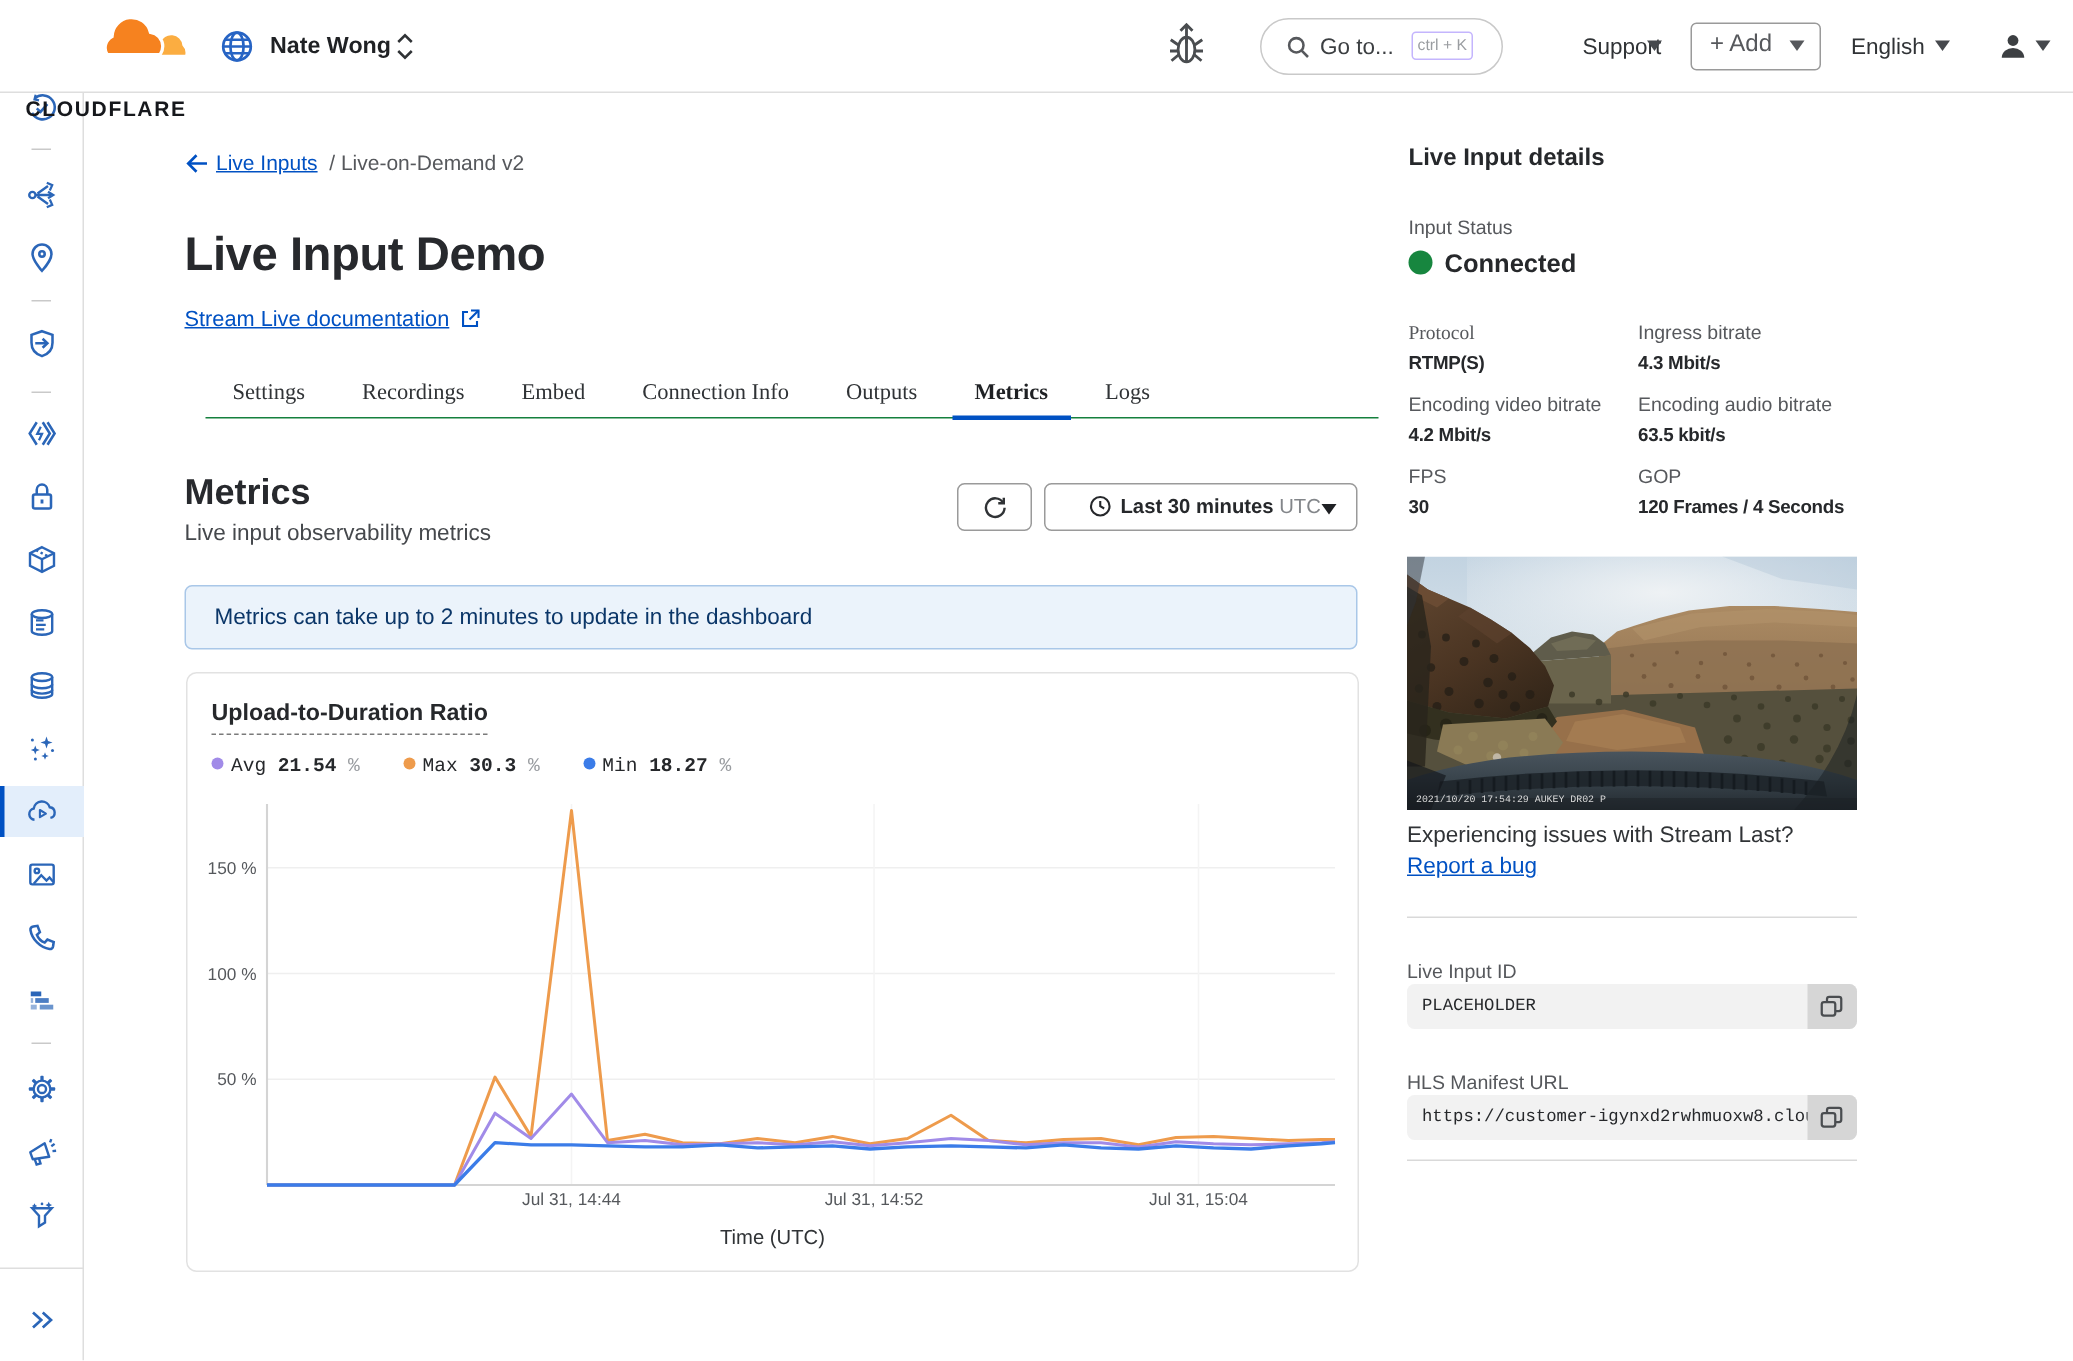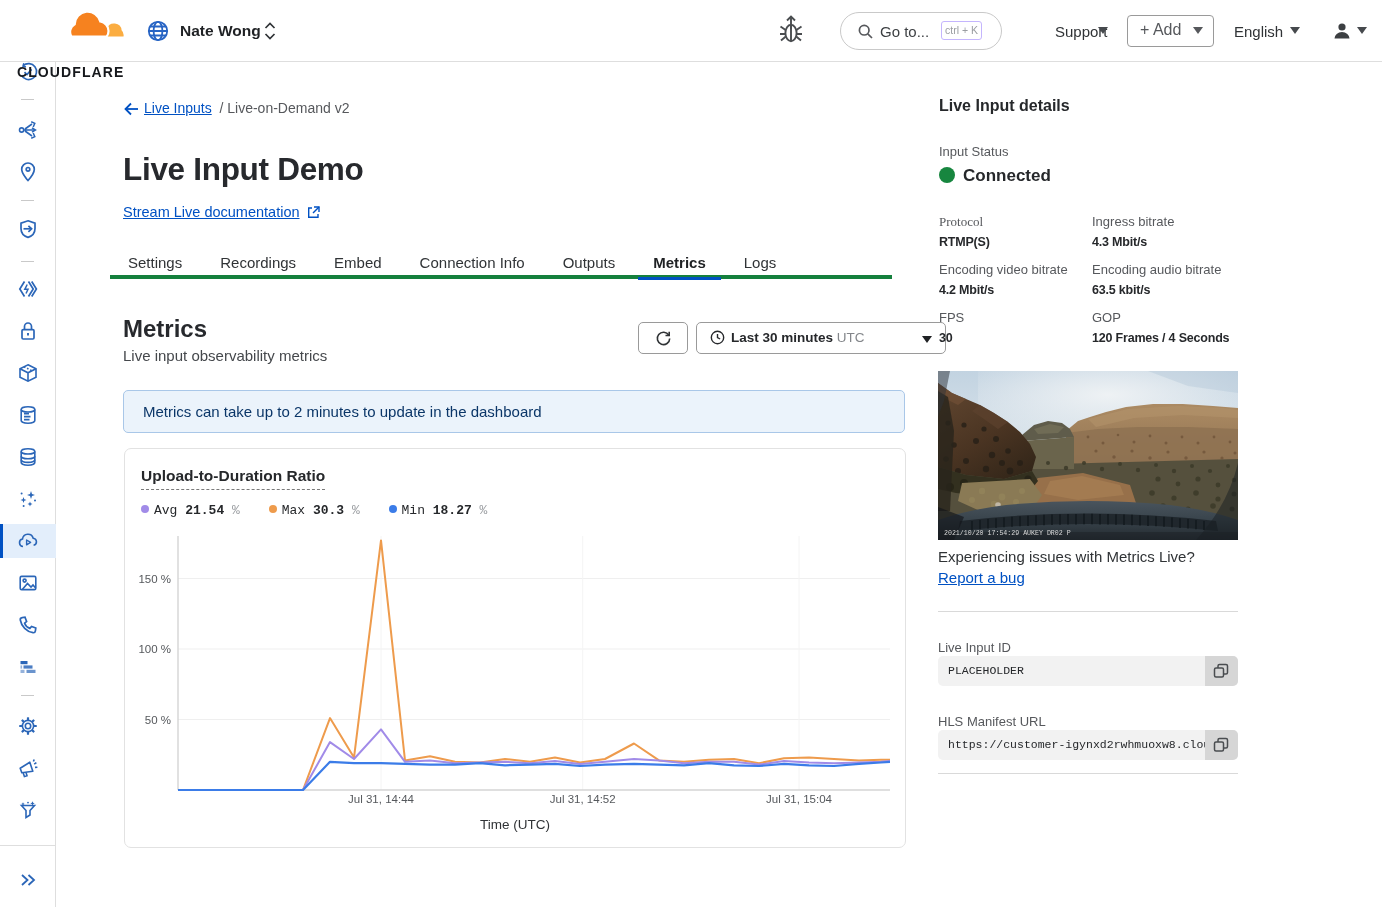--- a/index.html
+++ b/index.html
@@ -20,30 +20,30 @@
 .ssep { position:absolute; left:21px; width:13px; height:1px; background:#c9c9c9; }
 .sactive { position:absolute; left:0; top:462px; width:56px; height:34px; background:#e3eefb; border-left:3px solid #0051c3; }
 
 
 .crumb { position:absolute; left:124px; top:99px; font-size:14px; color:#56585c;text-align:right; }
 .crumb a { color:#0051c3; text-decoration:underline; }
 h1 { position:absolute; left:123px; top:151px; font-size:31.5px; font-weight:bold; color:#27292d; letter-spacing:-0.3px; }
 .doclink { position:absolute; left:123px; top:204px; font-size:14.5px; }
 .doclink a { color:#0051c3; text-decoration:underline; }
 
-#tabs { position:absolute; left:110px; top:254px; width:782px; border-bottom:4px solid #15803d; height:25px; }
+#tabs { position:absolute; left:137px; top:254px; width:782px; border-bottom:1px solid #15803d; height:25px;font-family:Liberation Serif, serif; }
 .tab { position:relative; display:inline-block; margin-left:38px; font-size:15px; color:#303336; padding-bottom:8px; vertical-align:top;}
 .tab:first-child { margin-left:18px; }
 .tab.active { font-weight:bold; color:#1f2124; }
 .tab.active::after { content:''; position:absolute; left:-15px; right:-15px; bottom:-1px; height:3px; background:#0051c3; }
 
 h2 { position:absolute; left:123px; top:315px; font-size:24px; font-weight:bold; color:#27292d; }
 .sub { position:absolute; left:123px; top:347px; font-size:15px; color:#45484c; }
 .btn-refresh { position:absolute; left:638px; top:322px; width:50px; height:32px; border:1px solid #9a9a9a; border-radius:5px; background:#fff; }
-.btn-range { position:absolute; left:696px; top:322px; width:250px; height:32px; border:1px solid #9a9a9a; border-radius:5px; background:#fff; font-size:13.5px; color:#26282b; line-height:30px; text-align:left; padding-left:13px;}
+.btn-range { position:absolute; left:696px; top:322px; width:209px; height:32px; border:1px solid #9a9a9a; border-radius:5px; background:#fff; font-size:13.5px; color:#26282b; line-height:30px; text-align:left; padding-left:29px;}
 .banner { position:absolute; left:123px; top:390px; width:782px; height:43px; background:#ebf3fb; border:1px solid #a9c7e8; border-radius:5px; line-height:41px; padding-left:19px; font-size:15px; color:#0b3668; }
 
 #card { position:absolute; left:124px; top:448px; width:782px; height:400px; border:1px solid #e2e2e2; border-radius:7px; background:#fff; }
 .card-title { position:absolute; left:16px; top:18px; font-size:15.5px; font-weight:bold; color:#26282b; border-bottom:1.5px dashed #7a7a7a; padding-bottom:4px; }
 .legend { position:absolute; left:16px; top:54px; font-size:13px; color:#26282b;font-family:Liberation Mono, monospace; }
 .legend b { font-weight:bold; }
 .lg-dot { display:inline-block; width:8px; height:8px; border-radius:50%; margin-right:5px; position:relative; top:-1px;}
 .lg-pct { color:#9a9da1; }
 
 
@@ -491,21 +491,21 @@
         <path d="M266 150 V159"></path>
   </g>
 
   <path d="M0 0 L12 0 L6 30 L0 46 Z" fill="#2e3238" opacity="0.5"></path>
   <path d="M300 92 L300 169 L258 169 Q290 134 300 92 Z" fill="#181d22" opacity="0.5"></path>
   <path d="M0 136 L26 146 L16 169 L0 169 Z" fill="#12161a" opacity="0.65"></path>
   <rect x="0" y="161" width="300" height="8" fill="#1a2024" opacity="0.45"></rect>
   <text x="6" y="163.5" font-family="Liberation Mono, monospace" font-size="6.6" fill="#d8d8d8">2021/10/20 17:54:29 AUKEY DR02 P</text>
 </svg>
 
-<div class="rp-txt" style="top:548px;">Experiencing issues with Metrics Live?</div>
+<div class="rp-txt" style="top:548px;">Experiencing issues with Stream Last?</div>
 <div class="rp-link" style="top:569px;"><a href="#">Report a bug</a></div>
 <div class="rp-sep" style="top:611px;"></div>
 
 <div class="rp-lab" style="left:938px;top:640px;">Live Input ID</div>
 <div class="copybox" style="top:656px;">PLACEHOLDER</div>
 <div class="copybtn" style="top:656px;">
   <svg style="position:absolute;left:8px;top:7px;" width="16" height="16" viewBox="0 0 16 16" fill="none" stroke="#4a4d50" stroke-width="1.5">
     <rect x="1.5" y="5" width="9" height="9" rx="1.5"></rect>
         <path d="M5 5 V3 a1.5 1.5 0 0 1 1.5 -1.5 h6.5 a1.5 1.5 0 0 1 1.5 1.5 v6.5 a1.5 1.5 0 0 1 -1.5 1.5 h-2"></path>
   </svg>

